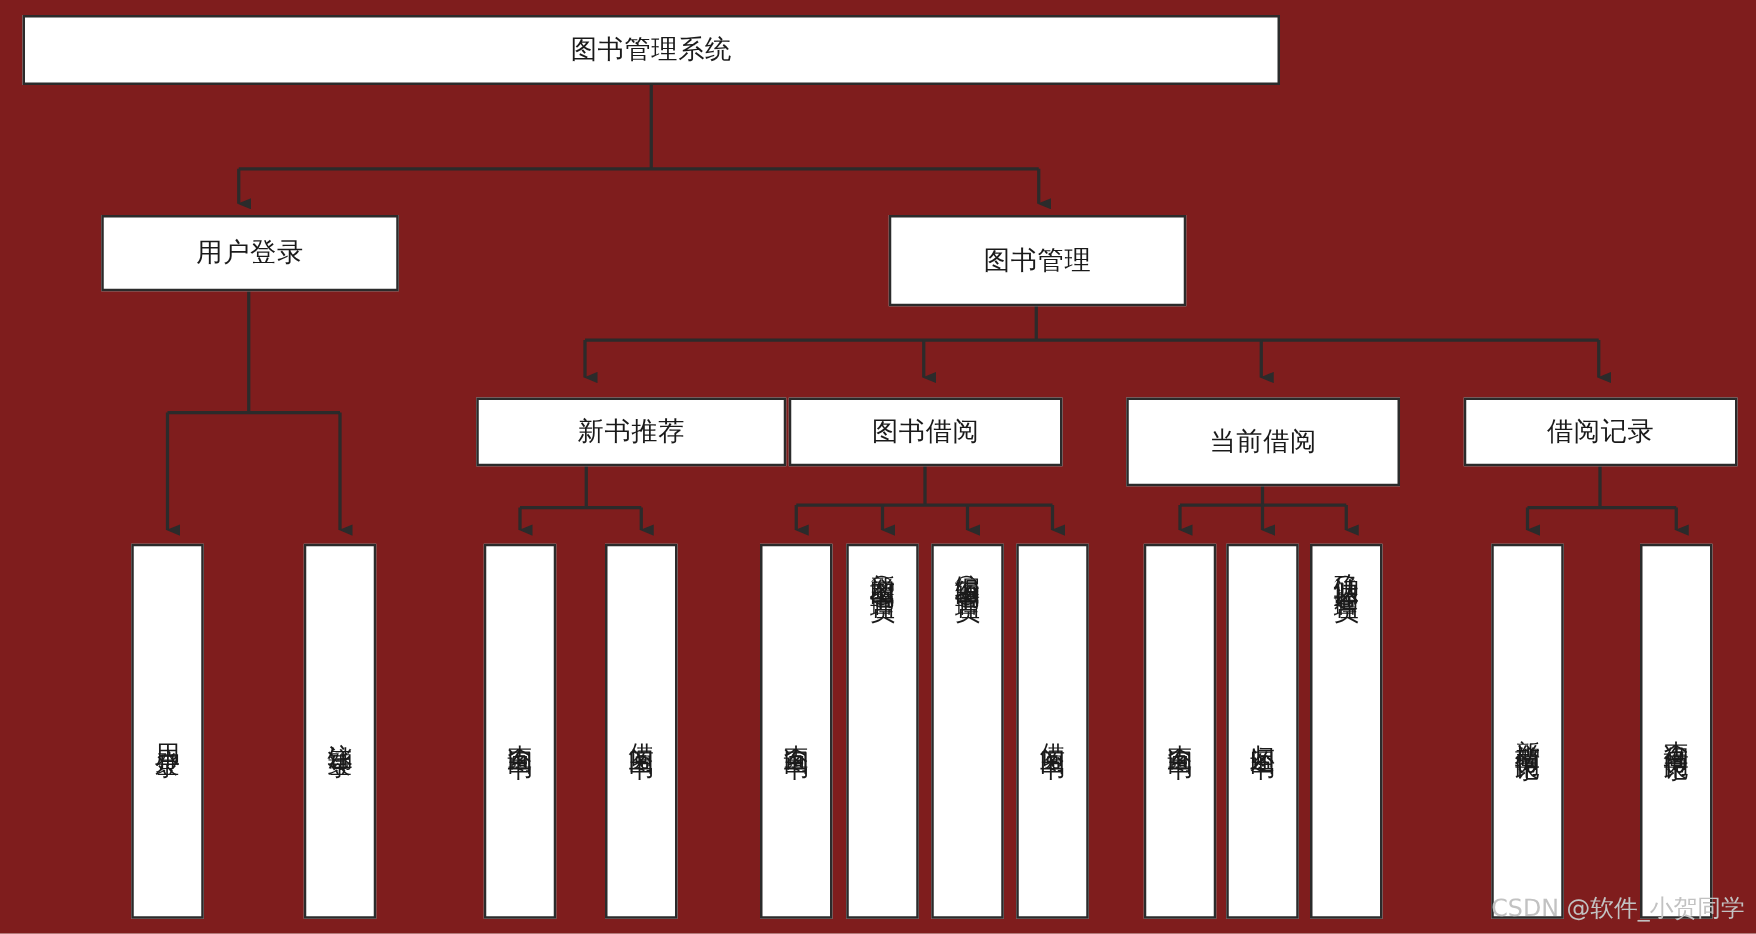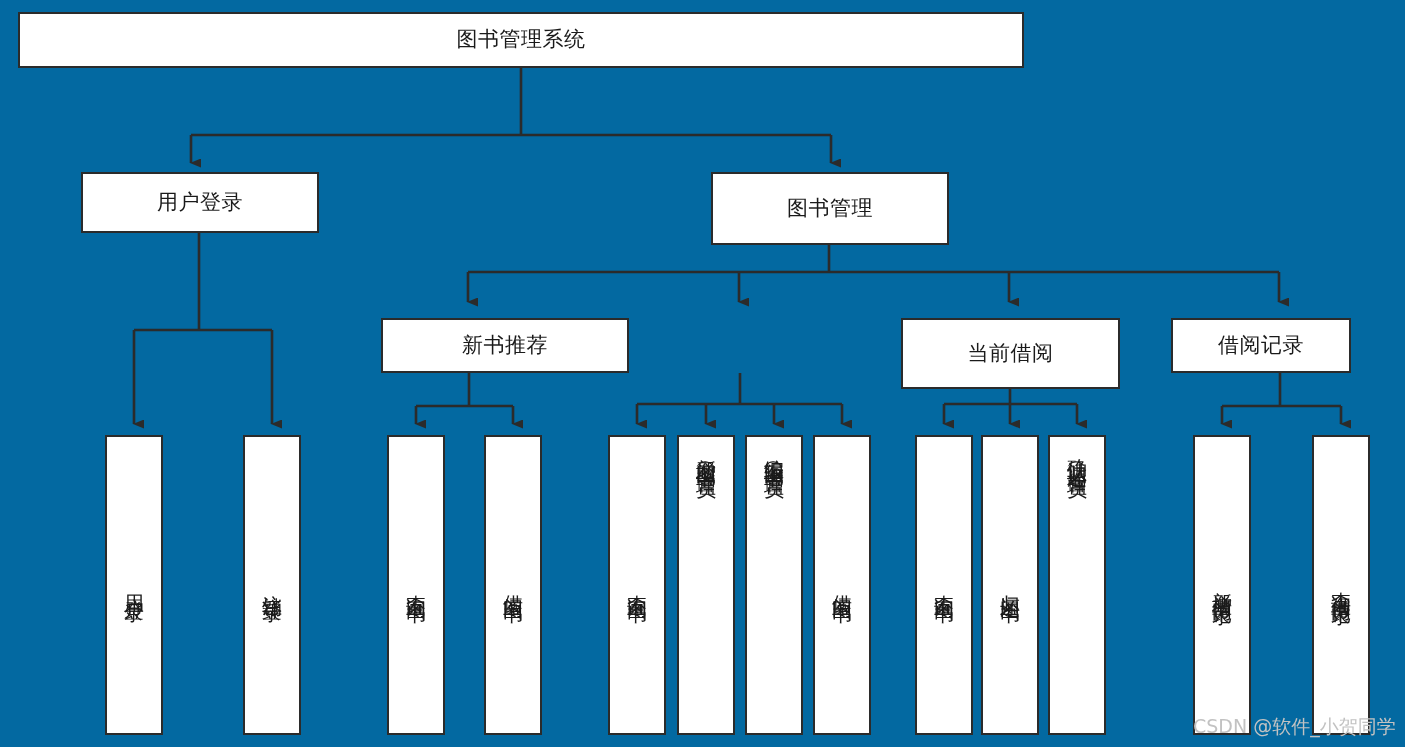--- a/index.html
+++ b/index.html
@@ -7,21 +7,21 @@
     padding: 0;
     background: #ffffff;
   }
   body {
     font-family: "DejaVu Sans", "Liberation Sans", sans-serif;
   }
   #canvas {
     position: relative;
     width: 1405px;
     height: 747px;
-    background: #0369a1;
+    background: #7f1d1d;
     overflow: hidden;
   }
   svg.wires {
     position: absolute;
     left: 0;
     top: 0;
     width: 1405px;
     height: 747px;
     pointer-events: none;
   }
@@ -138,26 +138,29 @@
   </div>
 
   <div class="node horiz" style="left:711px; top:172px; width:238px; height:73px;">
     <span class="lbl">图书管理</span>
   </div>
 
   <div class="node horiz" style="left:381px; top:318px; width:248px; height:55px;">
     <span class="lbl">新书推荐</span>
   </div>
 
+  <div class="node horiz" style="left:631px; top:318px; width:219px; height:55px;">
+    <span class="lbl">图书借阅</span>
+  </div>
 
   <div class="node horiz" style="left:901px; top:318px; width:219px; height:71px;">
     <span class="lbl">当前借阅</span>
   </div>
 
-  <div class="node horiz" style="left:1171px; top:318px; width:180px; height:55px;">
+  <div class="node horiz" style="left:1171px; top:318px; width:219px; height:55px;">
     <span class="lbl">借阅记录</span>
   </div>
 
   <div class="node vert short" style="left:105px; top:435px; width:58px; height:300px;">
     <span class="lbl">用户登录</span>
   </div>
 
   <div class="node vert short" style="left:243px; top:435px; width:58px; height:300px;">
     <span class="lbl">注销登录</span>
   </div>

